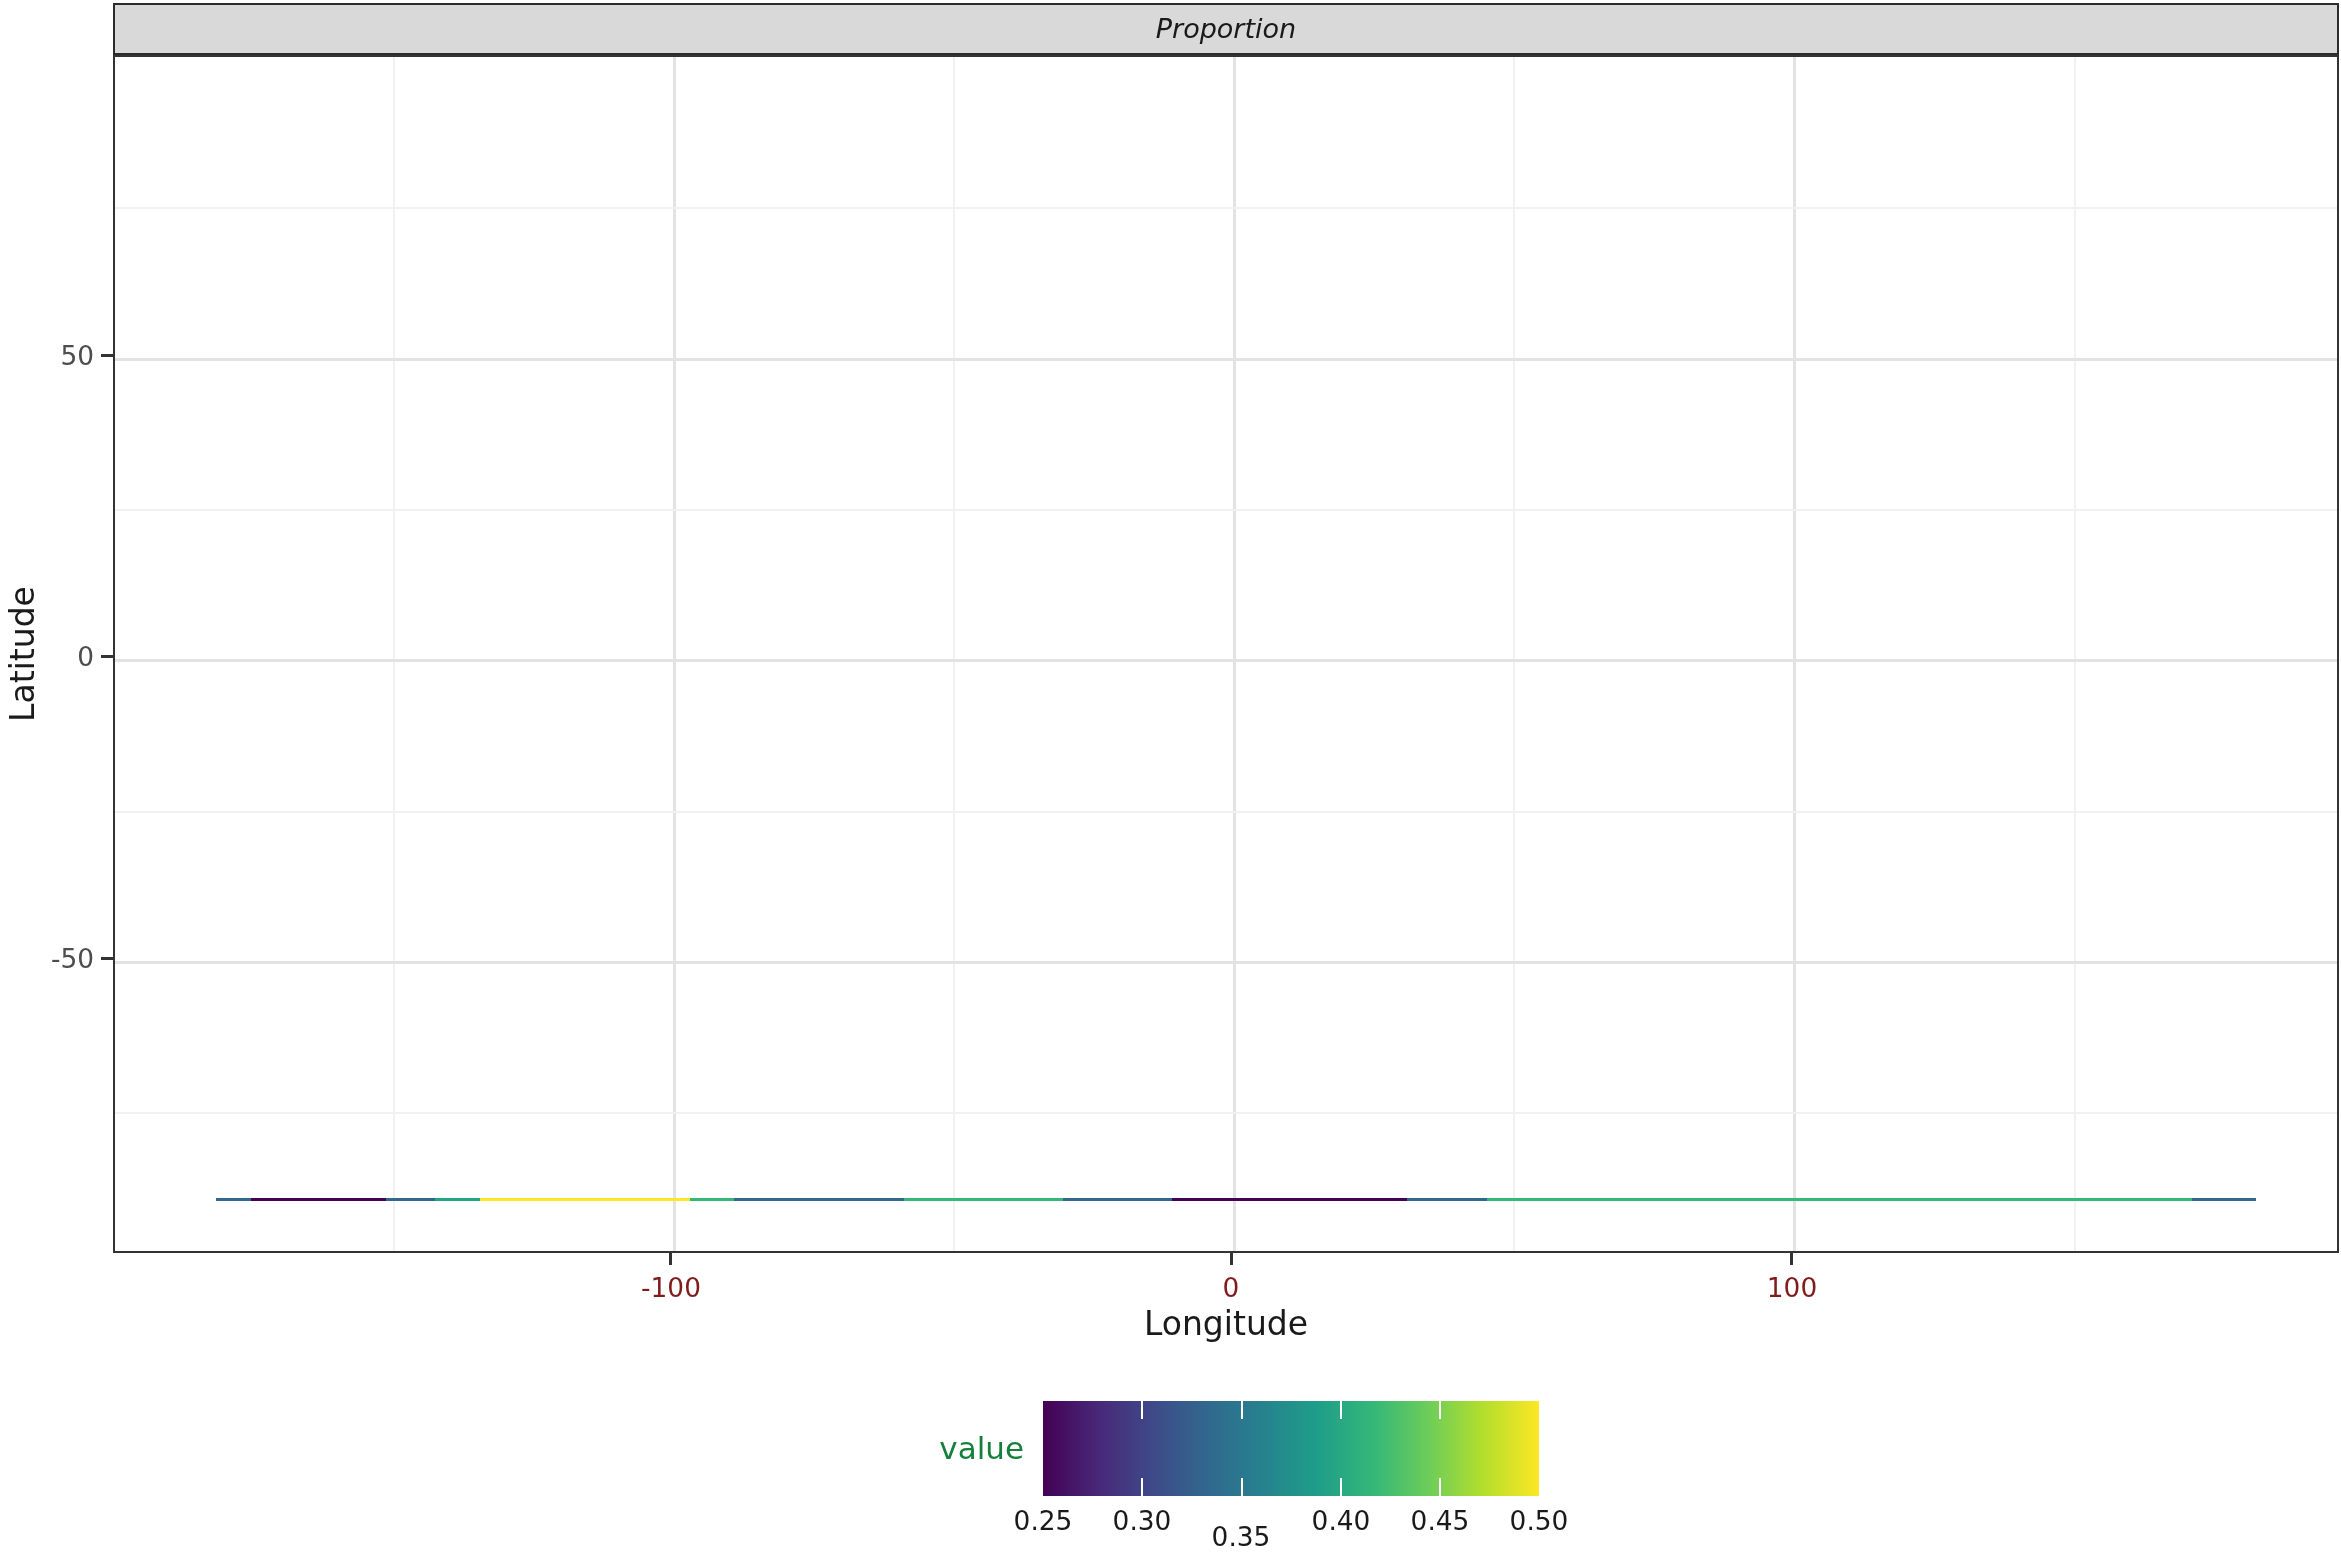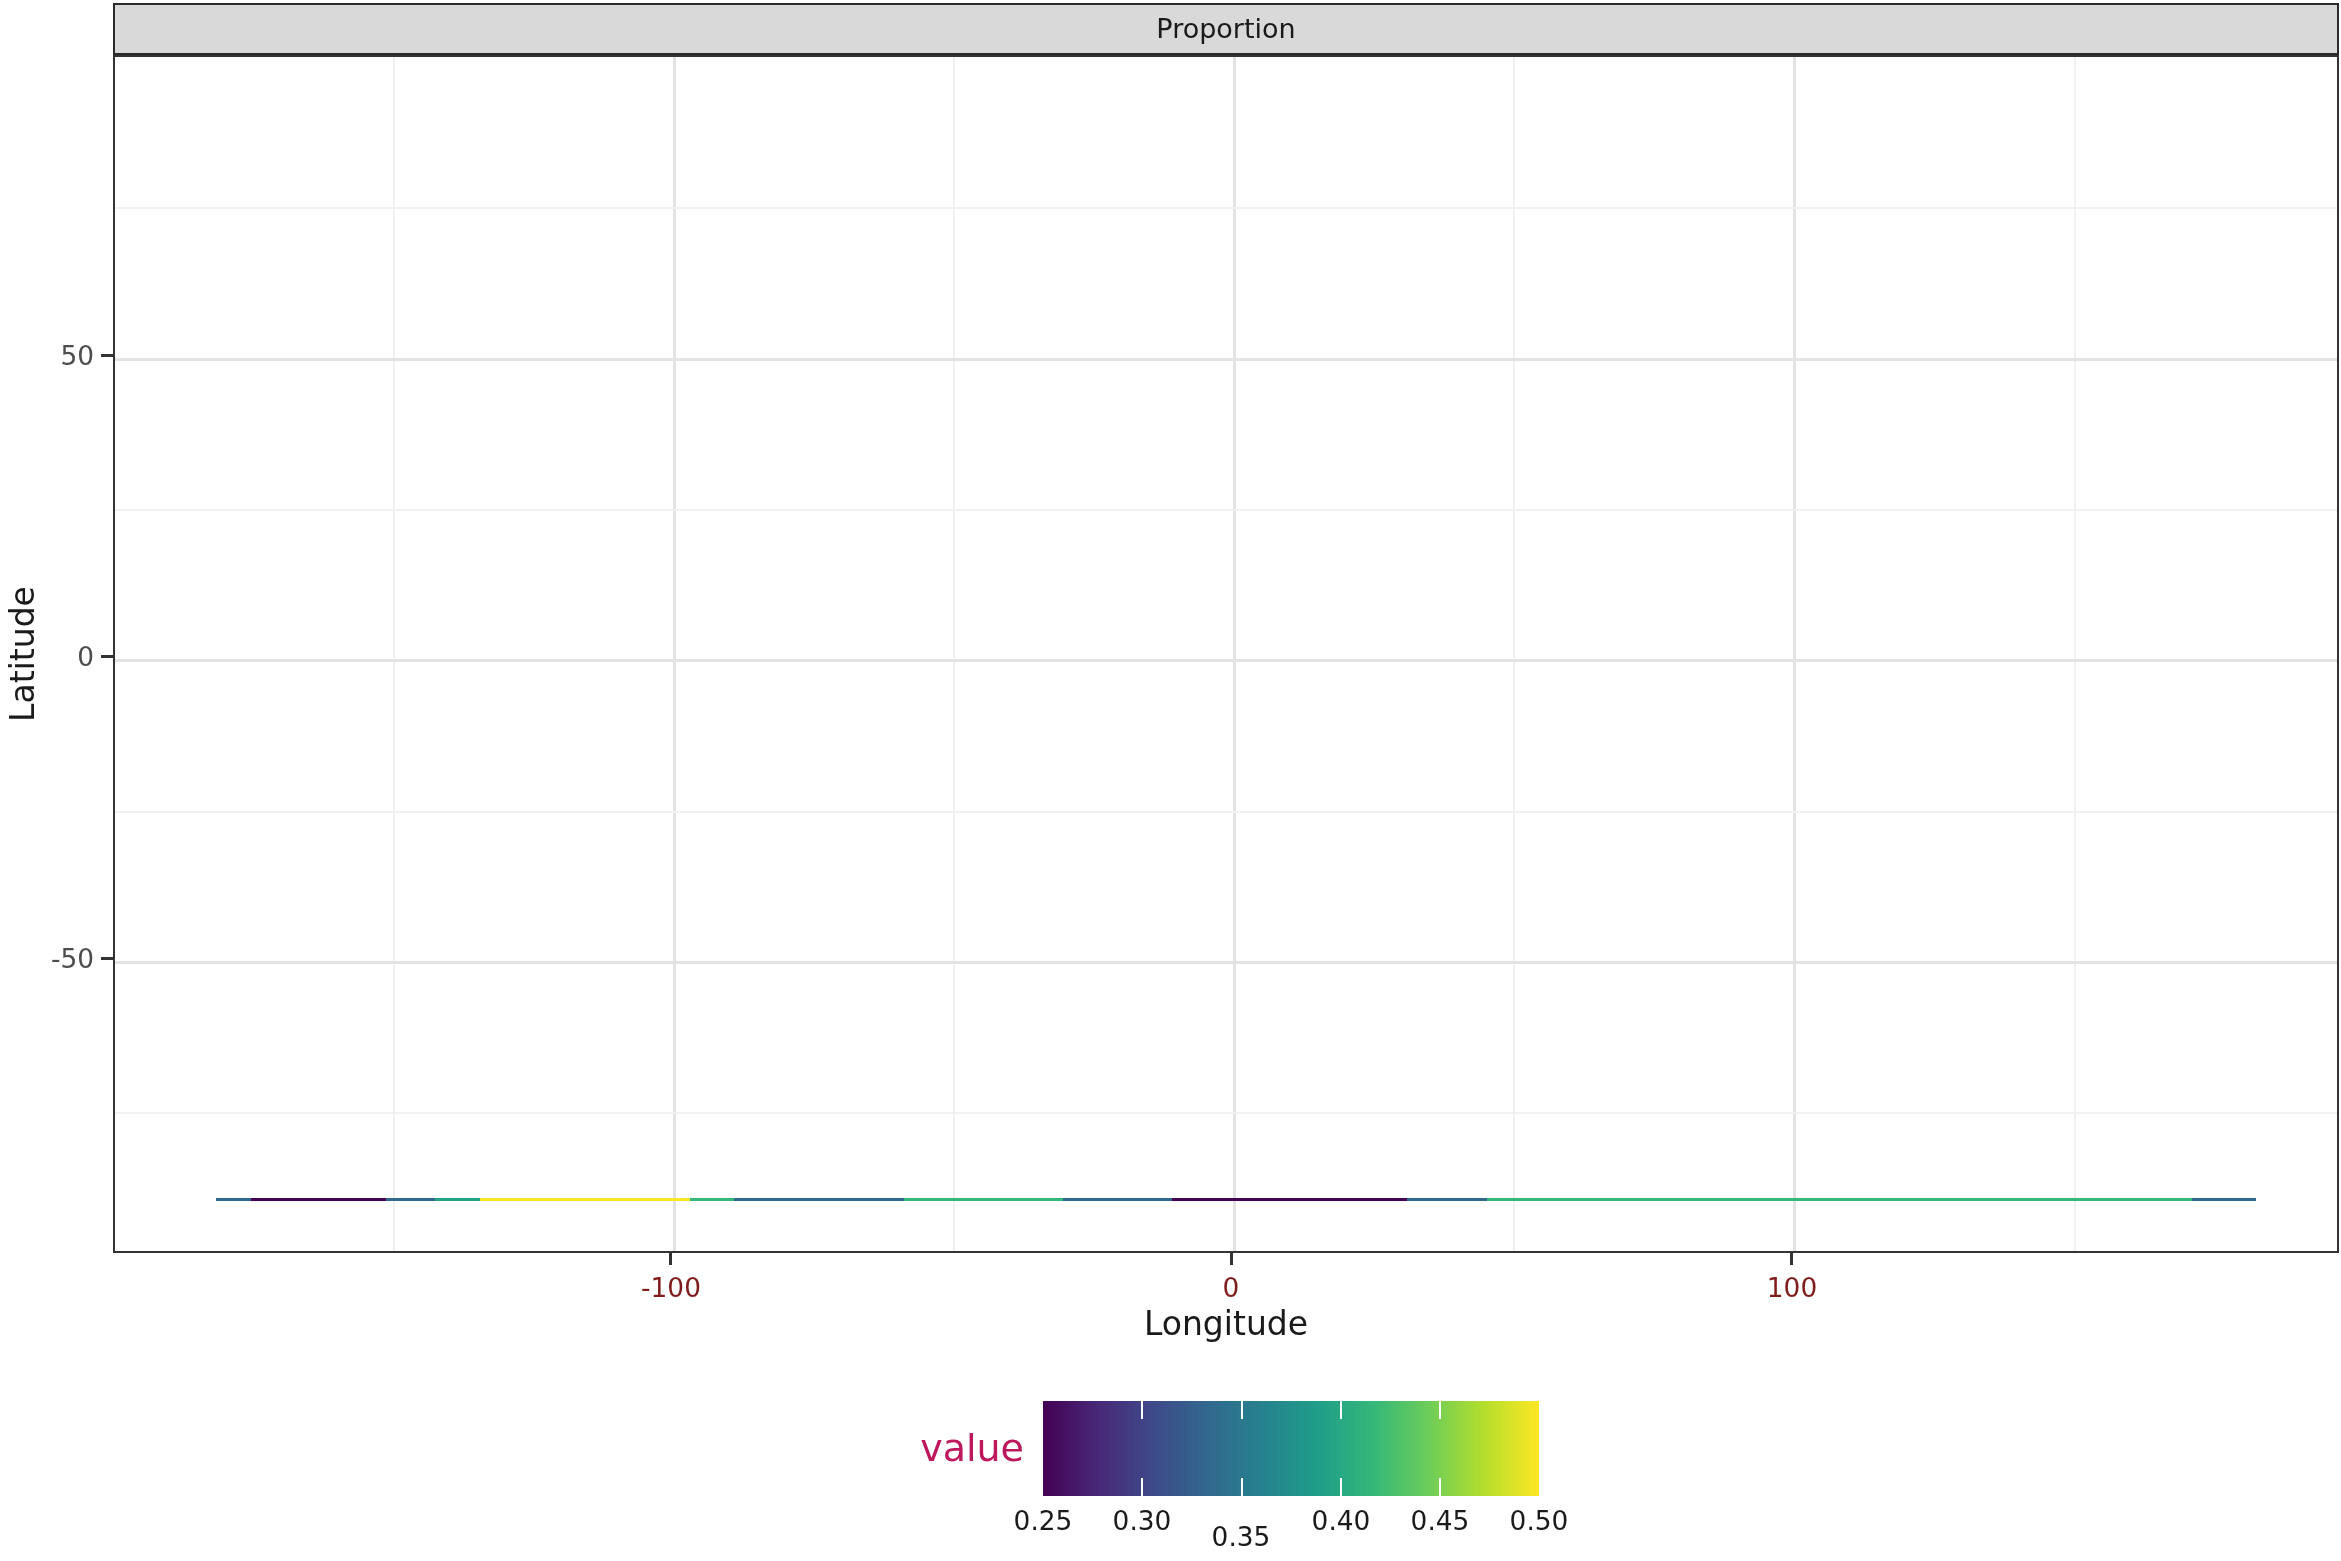--- a/index.html
+++ b/index.html
@@ -9,21 +9,21 @@
     background:#ffffff;
     font-family:"DejaVu Sans","Liberation Sans",sans-serif;
     overflow:hidden;
   }
   
   .strip{
     position:absolute;left:113px;top:2.5px;width:2226px;height:52px;
     background:#D9D9D9;border:2.5px solid #2b2b2b;box-sizing:border-box;
     display:flex;align-items:center;justify-content:center;
   }
-  .strip-label{font-size:27px;color:#1a1a1a;}
+  .strip-label{font-size:27px;color:#1a1a1a;font-style:italic;}
   
   .panel{
     position:absolute;left:113px;top:55px;width:2226px;height:1198px;
     background:#ffffff;border:2.5px solid #333333;box-sizing:border-box;
     overflow:hidden;
   }
   .grid-v{position:absolute;top:0;height:100%;}
   .grid-h{position:absolute;left:0;width:100%;}
   .grid-major-v{width:2.5px;background:#e3e3e3;}
   .grid-minor-v{width:1.7px;background:#f1f1f1;}
@@ -52,21 +52,21 @@
     text-align:center;font-size:33px;color:#1a1a1a;
   }
   .y-title{
     position:absolute;left:23px;top:654px;height:40px;line-height:40px;
     font-size:33px;color:#1a1a1a;white-space:nowrap;
     transform:translate(-50%,-50%) rotate(-90deg);
   }
   
   .legend-title{
     position:absolute;left:826px;top:1429px;width:198px;height:38px;line-height:38px;
-    text-align:right;font-size:38px;color:#be185d;
+    text-align:right;font-size:31px;color:#15803d;
   }
   .legend-bar{
     position:absolute;left:1043px;top:1401px;width:496px;height:95px;
   }
   .legend-tick{position:absolute;width:1.7px;height:18px;background:#ffffff;}
   .legend-tick.top{top:0;}
   .legend-tick.bottom{bottom:0;}
   .legend-lab{
     position:absolute;top:1504px;width:116px;height:33px;line-height:33px;
     text-align:center;font-size:26.4px;color:#1a1a1a;

